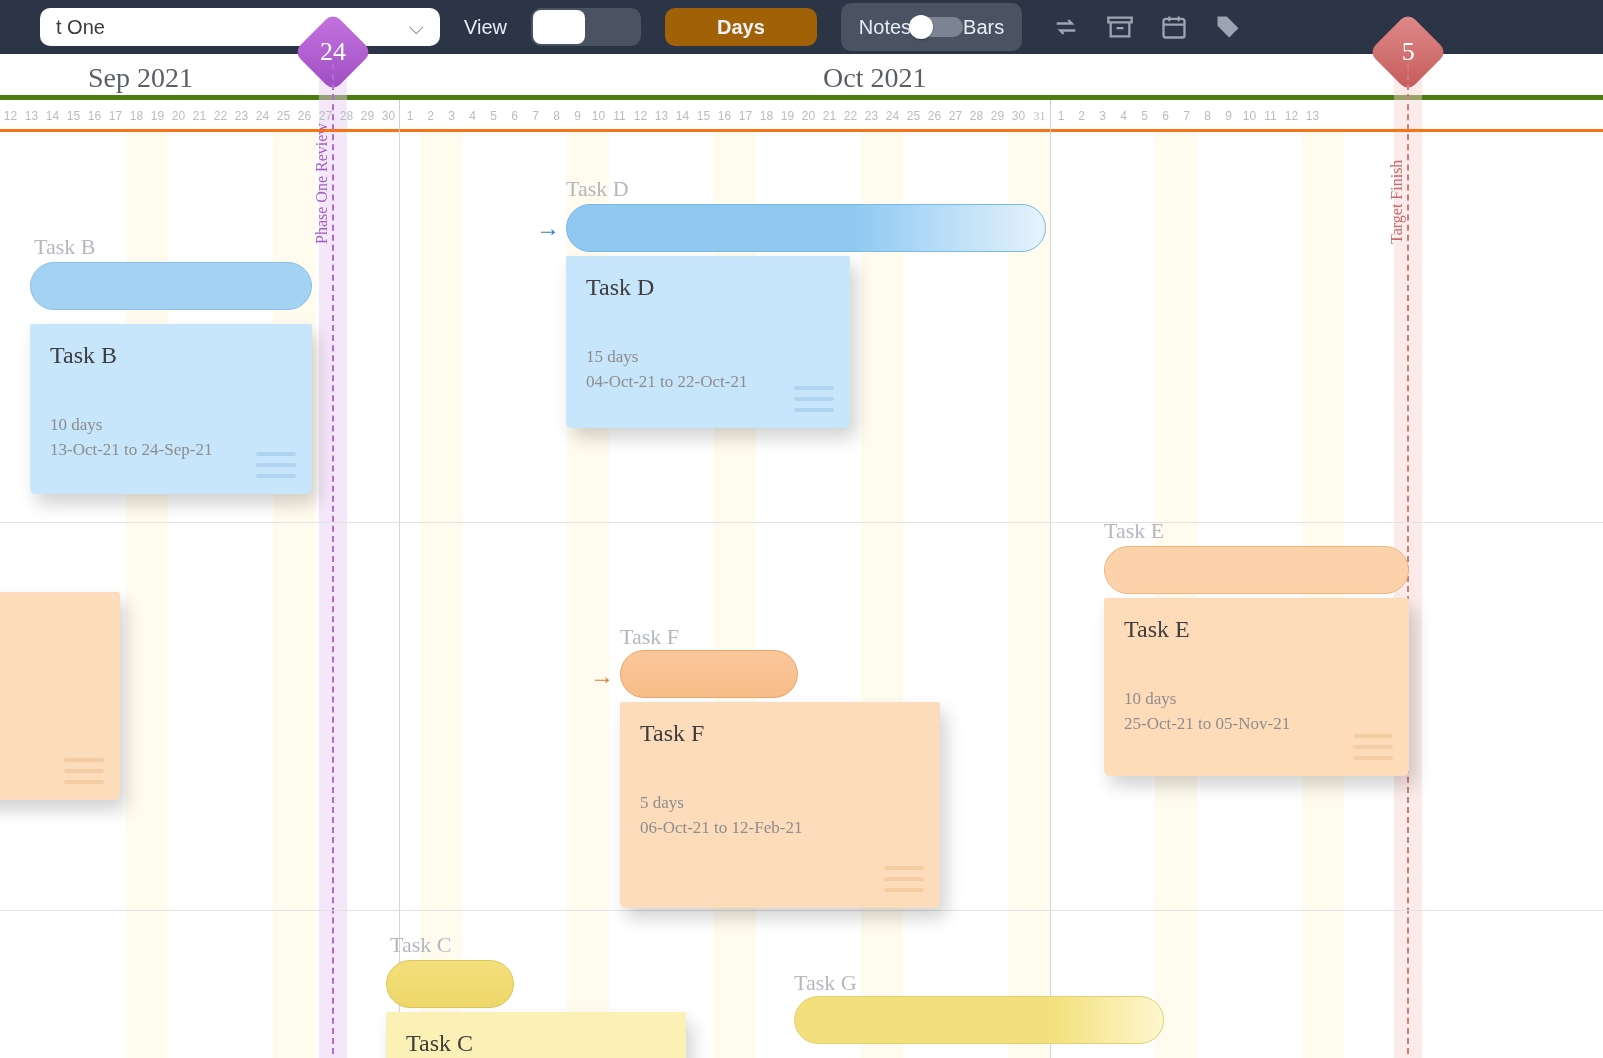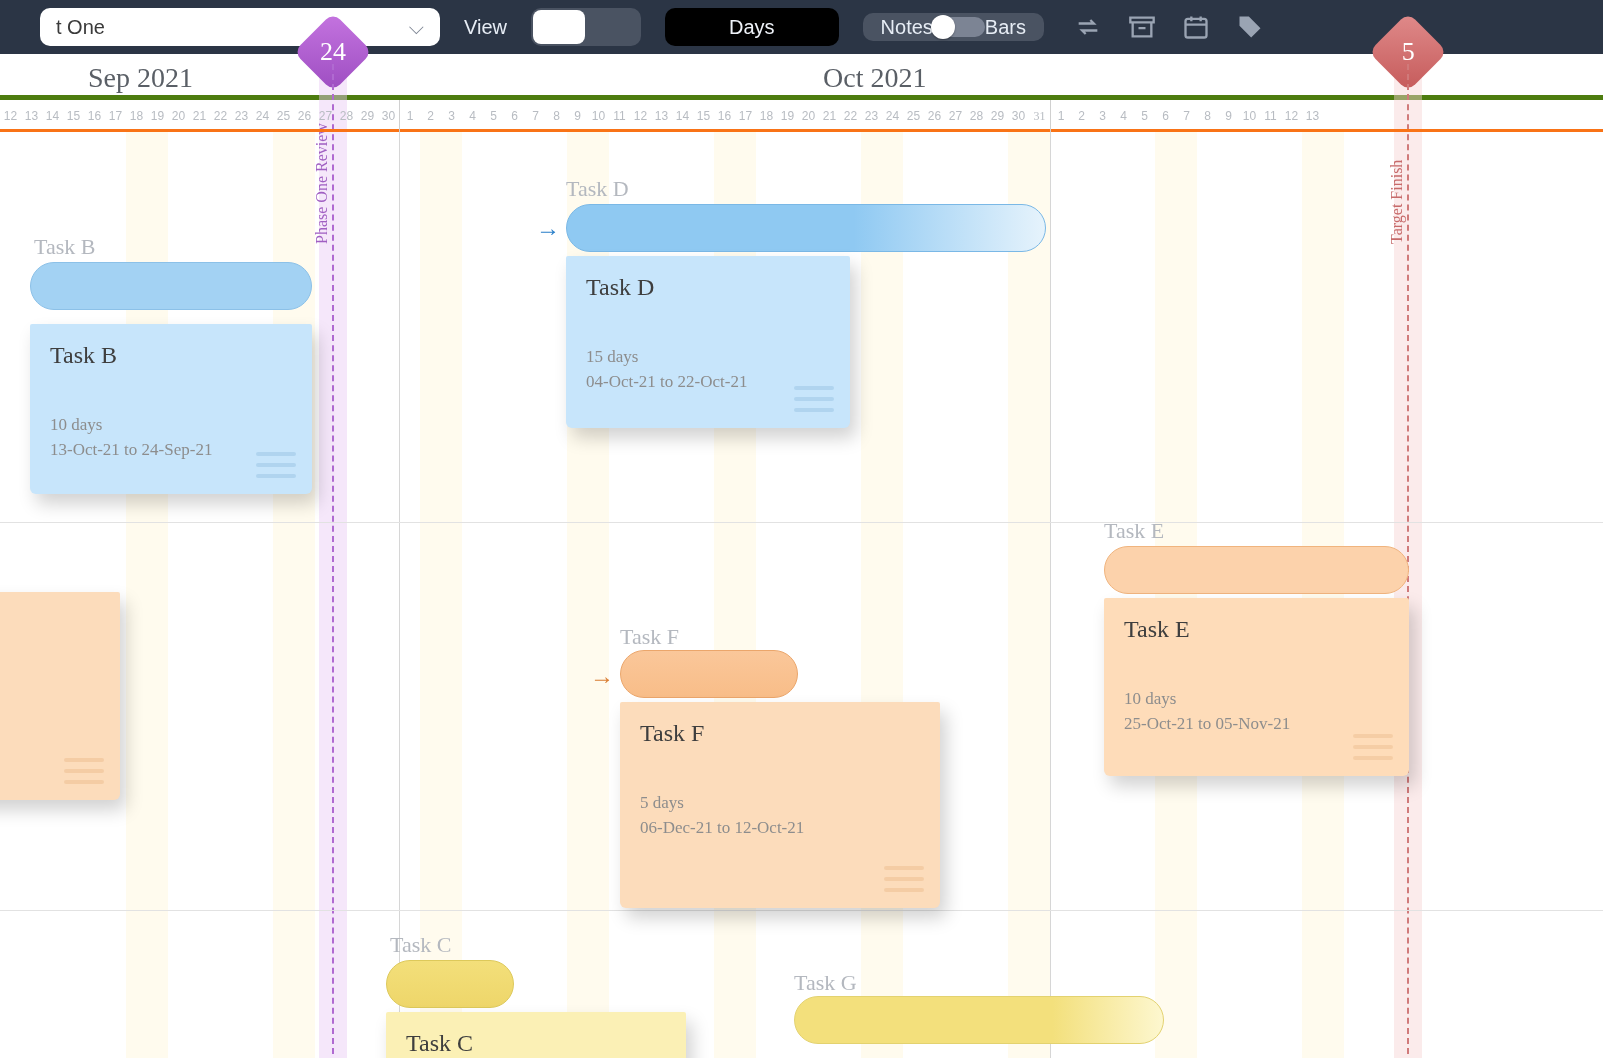--- a/index.html
+++ b/index.html
@@ -38,28 +38,28 @@
     height: 38px;
     align-items: center;
     overflow: hidden;
   }
   .seg-btn {
     width: 54px; height: 38px; display:flex; align-items:center; justify-content:center;
     color:#c7cfda;
   }
   .seg-btn.active { background:#fff; color:#4a5362; border-radius:8px; margin:2px; height:34px; width:52px;}
   .zoom-group {
-    display:inline-flex; align-items:center; gap:12px;
-    background:#000000; border-radius:10px; height:38px; padding:0 4px;
+    display:inline-flex; align-items:center; gap:0;
+    background:#a16207; border-radius:10px; height:38px; padding:0 4px;font-weight:bold;
   }
   .zoom-btn { width:34px; height:30px; display:flex; align-items:center; justify-content:center; color:#cfd6e0; border-radius:6px; }
   .zoom-label { padding:0 14px; color:#eef2f8; }
   .notes-group {
     display:inline-flex; align-items:center; gap:0;
-    background:#4a5362; border-radius:10px; height:28px; padding:12px 18px;
+    background:#4a5362; border-radius:10px; height:48px; padding:12px 18px;
   }
   .switch {
     width:52px; height:20px; border-radius:10px; background:#7c8494; position:relative;
   }
   .switch .knob { width:24px; height:24px; background:#fff; border-radius:50%; position:absolute; top:-2px; left:-2px; box-shadow:0 1px 2px rgba(0,0,0,.3);}
   .tb-icon { width:32px; height:32px; color:#9aa4b3; display:flex; align-items:center; justify-content:center;}
   .tb-icon svg { width:28px; height:28px; stroke:currentColor; fill:none; stroke-width:2; }
   .tb-right { display:flex; gap:22px; margin-left:4px;}
 
   
@@ -386,21 +386,21 @@
       </div>
   </div>
 
   <div class="task-label" style="left:620px; top:492px">Task F</div>
   <div class="dep-arrows orange" style="left:590px; top:530px">→ ←</div>
   <div class="bar orange" style="left:620px; top:518px; width:178px"></div>
   <div class="note orange" style="left:620px; top:570px; width:320px; height:206px">
     <div class="title">Task F</div>
     <div class="meta">
       <div>5 days</div>
-      <div>06-Dec-21 to 12-Oct-21</div>
+      <div>06-Oct-21 to 12-Feb-21</div>
     </div>
     <div class="lines">
         <div></div>
         <div></div>
         <div></div>
       </div>
   </div>
 
   <div class="note orange" style="left:-80px; top:460px; width:200px; height:208px">
     <div class="title"></div>

